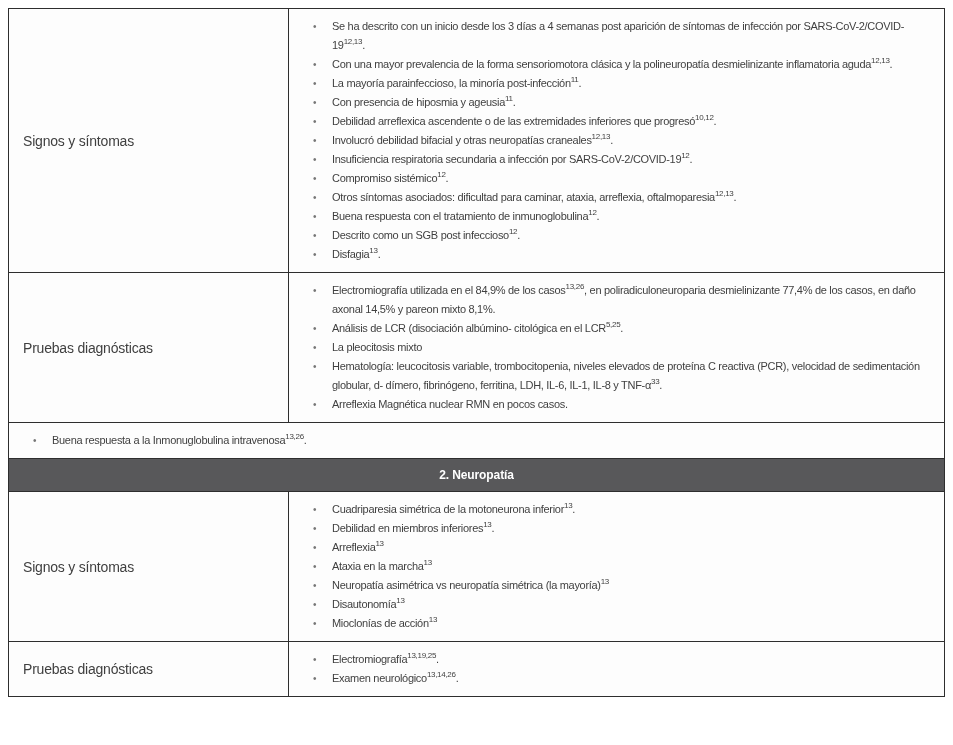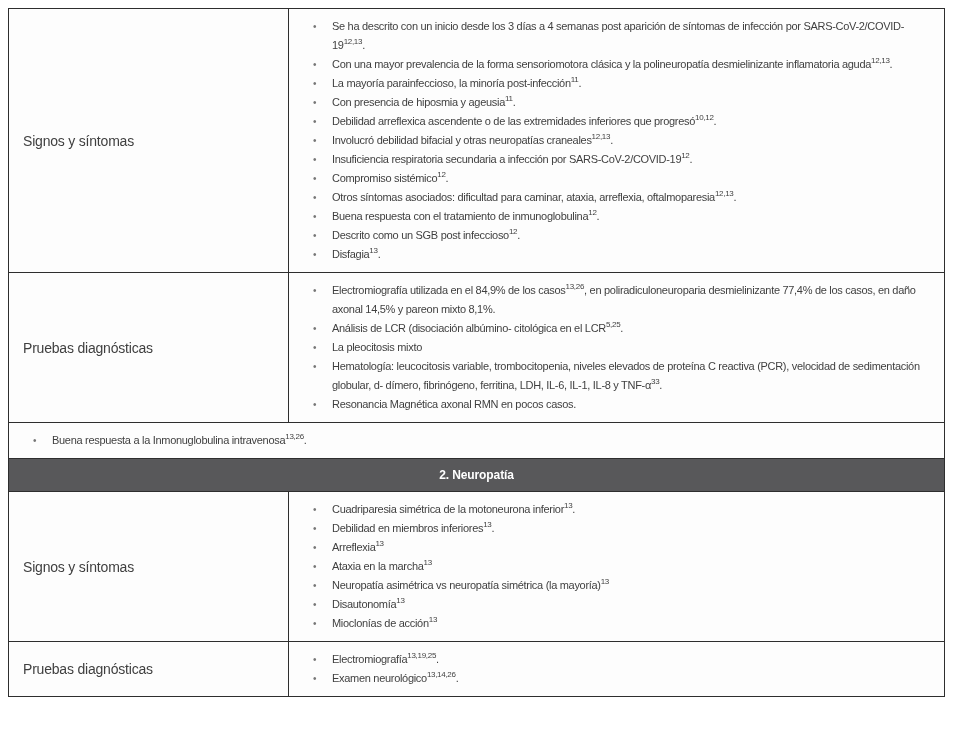--- a/index.html
+++ b/index.html
@@ -165,21 +165,21 @@
             <li class="bitem">
               <span class="bullet-glyph">•</span>
               <span class="btext">La pleocitosis mixto</span>
             </li>
             <li class="bitem">
               <span class="bullet-glyph">•</span>
               <span class="btext">Hematología: leucocitosis variable, trombocitopenia, niveles elevados de proteína C reactiva (PCR), velocidad de sedimentación globular, d- dímero, fibrinógeno, ferritina, LDH, IL-6, IL-1, IL-8 y TNF-α<sup>33</sup>.</span>
             </li>
             <li class="bitem">
               <span class="bullet-glyph">•</span>
-              <span class="btext">Resonancia Magnética axonal RMN en pocos casos.</span>
+              <span class="btext">Arreflexia Magnética nuclear RMN en pocos casos.</span>
             </li>
           </ul>
         </div>
       </div>
       <div class="trow">
         <div class="content-cell">
           <ul class="blist">
             <li class="bitem">
               <span class="bullet-glyph">•</span>
               <span class="btext">Buena respuesta a la Inmonuglobulina intravenosa<sup>13,26</sup>.</span>

